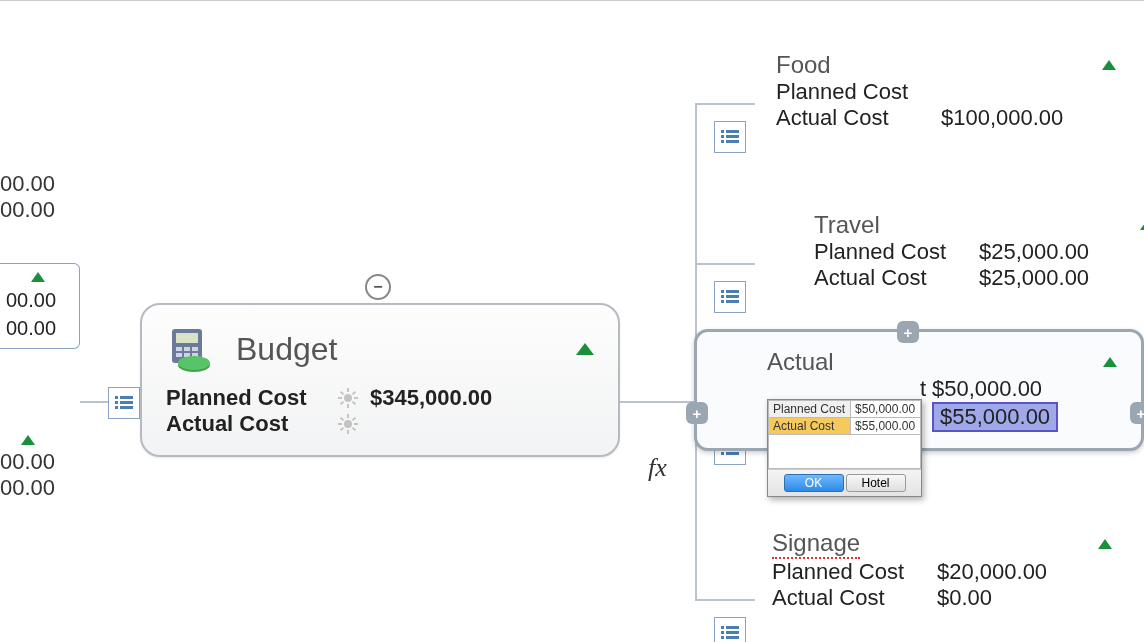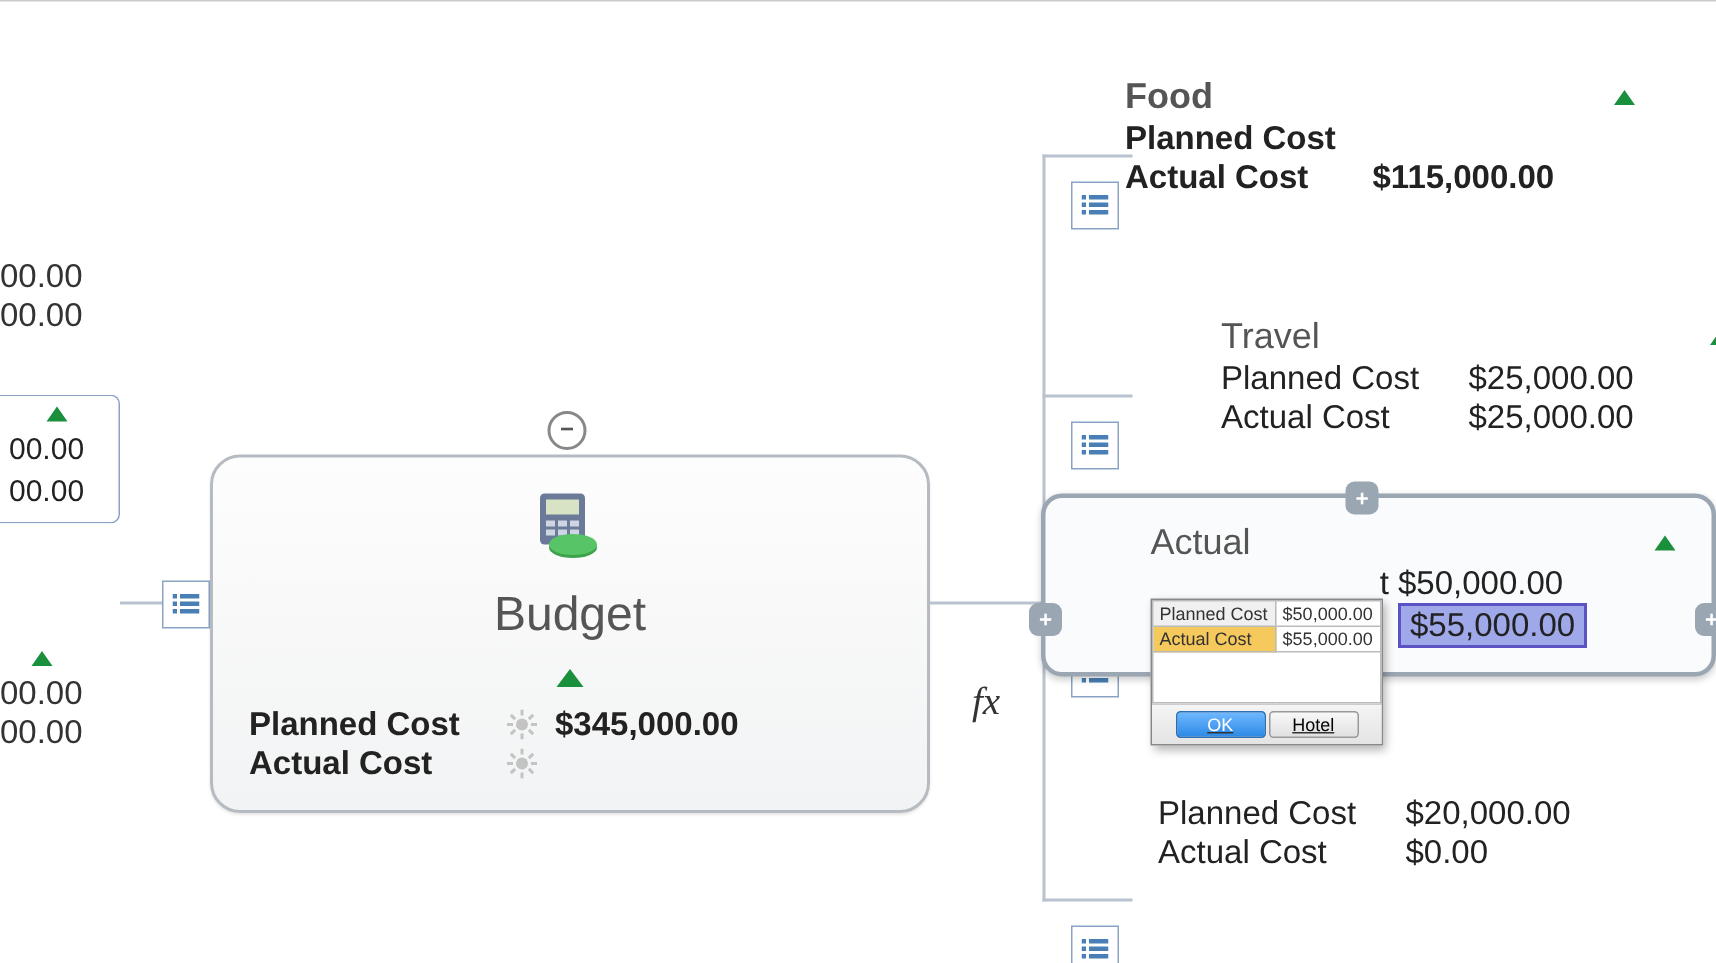--- a/index.html
+++ b/index.html
@@ -61,21 +61,20 @@
     width: 480px;
     border: 2px solid #b6bbc1;
     border-radius: 20px;
     background: linear-gradient(#fdfdfd, #f2f3f4);
     box-shadow: 0 1px 2px rgba(0,0,0,0.1);
     padding: 20px 24px 18px 24px;
   }
   .budget-header {
     display: flex; align-items: center; gap: 18px;
     margin-bottom: 12px;
-    flex-direction: column;
   }
   .budget-header .title {
     font-size: 32px; color: #555; flex: 1;
   }
   .budget-row { display: flex; align-items: center; gap: 12px; font-size: 22px; font-weight: 600; color:#222; }
   .budget-row .label { width: 160px; }
   .budget-row .val { }
   .gear-icon { width: 20px; height: 20px; opacity: 0.45; }
 
   .collapse-btn {
@@ -152,21 +151,21 @@
     width: 155px;
   }
   .popup table { border-collapse: collapse; width: 100%; font-size: 12px; }
   .popup td { border: 1px solid #bbb; padding: 1px 4px; }
   .popup .planned-lbl { background: #f0f0f0; }
   .popup .actual-lbl { background: #f6c95c; }
   .popup .btnbar {
     background: linear-gradient(#f4f4f4,#e4e4e4);
     border-top: 1px solid #ccc;
     padding: 4px;
-    display:flex; gap: 2px; justify-content: center; text-decoration: underline;
+    display:flex; gap: 2px; justify-content: center;
   }
   .popup button.ok {
     background: linear-gradient(#6fb8ff,#2e8ae6);
     border: 1px solid #2b6fb5;
     color: #fff;
     font-size: 12px;
     width: 60px;
     border-radius: 3px;
   }
   .popup button.cancel {
@@ -275,32 +274,32 @@
 <div class="abs list-icon-btn" style="left:714px; top:120px;">
   <svg class="list-icon-inner" viewBox="0 0 18 14">
       <rect x="0" y="0" width="3" height="3" fill="#4a7fb5"></rect>
       <rect x="0" y="5" width="3" height="3" fill="#4a7fb5"></rect>
       <rect x="0" y="10" width="3" height="3" fill="#4a7fb5"></rect>
       <rect x="5" y="0" width="13" height="3" fill="#4a7fb5"></rect>
       <rect x="5" y="5" width="13" height="3" fill="#4a7fb5"></rect>
       <rect x="5" y="10" width="13" height="3" fill="#4a7fb5"></rect>
     </svg>
 </div>
-<div class="abs child-node" style="left:742px; top:46px;font-weight:bold;">
+<div class="abs child-node" style="left:768px; top:46px;">
   <div class="child-title">
       <span>Food</span>
       <span class="spacer"></span>
       <span class="triangle-sm tri"></span>
     </div>
   <div class="child-row">
       <span class="lbl">Planned Cost</span>
     </div>
   <div class="child-row">
       <span class="lbl">Actual Cost</span>
-      <span class="val">$115,000.00</span>
+      <span class="val">$100,000.00</span>
     </div>
 </div>
 
 <div class="abs list-icon-btn" style="left:714px; top:280px;">
   <svg class="list-icon-inner" viewBox="0 0 18 14">
       <rect x="0" y="0" width="3" height="3" fill="#4a7fb5"></rect>
       <rect x="0" y="5" width="3" height="3" fill="#4a7fb5"></rect>
       <rect x="0" y="10" width="3" height="3" fill="#4a7fb5"></rect>
       <rect x="5" y="0" width="13" height="3" fill="#4a7fb5"></rect>
       <rect x="5" y="5" width="13" height="3" fill="#4a7fb5"></rect>
@@ -381,20 +380,25 @@
   <svg class="list-icon-inner" viewBox="0 0 18 14">
       <rect x="0" y="0" width="3" height="3" fill="#4a7fb5"></rect>
       <rect x="0" y="5" width="3" height="3" fill="#4a7fb5"></rect>
       <rect x="0" y="10" width="3" height="3" fill="#4a7fb5"></rect>
       <rect x="5" y="0" width="13" height="3" fill="#4a7fb5"></rect>
       <rect x="5" y="5" width="13" height="3" fill="#4a7fb5"></rect>
       <rect x="5" y="10" width="13" height="3" fill="#4a7fb5"></rect>
     </svg>
 </div>
 <div class="abs child-node" style="left:764px; top:524px;">
+  <div class="child-title">
+      <span class="squiggle">Signage</span>
+      <span class="spacer"></span>
+      <span class="triangle-sm tri"></span>
+    </div>
   <div class="child-row">
       <span class="lbl">Planned Cost</span>
       <span class="val">$20,000.00</span>
     </div>
   <div class="child-row">
       <span class="lbl">Actual Cost</span>
       <span class="val">$0.00</span>
     </div>
 </div>
 

